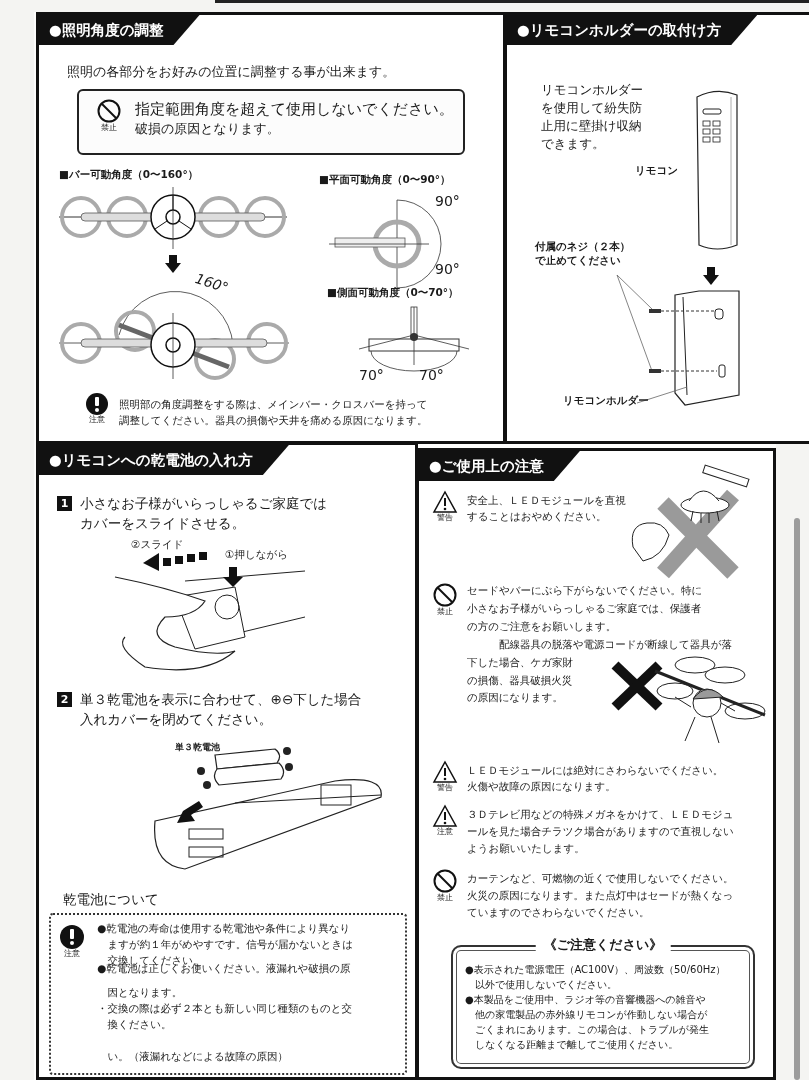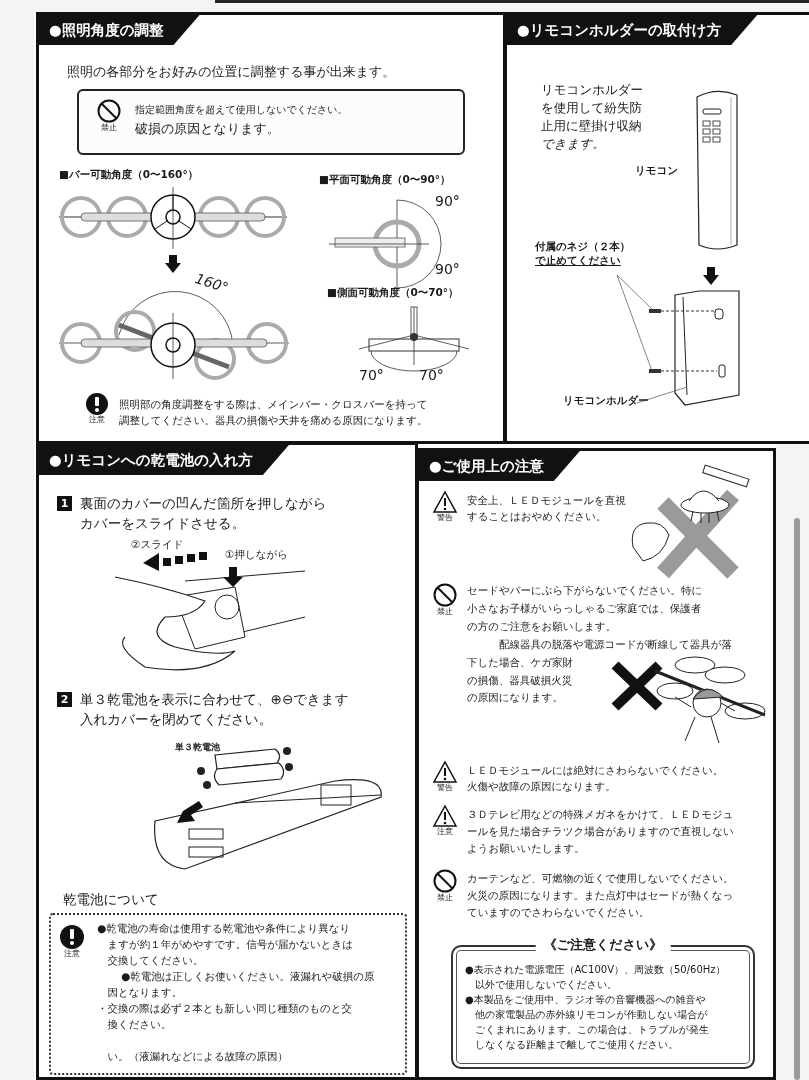--- a/index.html
+++ b/index.html
@@ -39,21 +39,21 @@
   <div class="txt" style="left:28px;top:48px;font-size:13px;">照明の各部分をお好みの位置に調整する事が出来ます。</div>
 
   <div class="warnbox" style="left:38px;top:74px;width:384px;height:62px;">
     <div class="iconbox" style="left:16px;top:8px;width:28px;">
       <svg width="24" height="24" style="position:relative;display:block;margin:0 auto;">
           <circle cx="12" cy="12" r="10.5" fill="none" stroke="#111" stroke-width="2"></circle>
           <line x1="5" y1="5" x2="19" y2="19" stroke="#111" stroke-width="2"></line>
         </svg>
       <span class="lbl">禁止</span>
     </div>
-    <div class="txt" style="left:56px;top:10px;font-size:10px;">指定範囲角度を超えて使用しないでください。</div>
+    <div class="txt" style="left:56px;top:10px;font-size:15px;">指定範囲角度を超えて使用しないでください。</div>
     <div class="txt" style="left:56px;top:29px;font-size:13px;">破損の原因となります。</div>
   </div>
 
   <div class="txt sm b" style="left:20px;top:152px;">■バー可動角度（0〜160°）</div>
   <div class="txt sm b" style="left:280px;top:157px;">■平面可動角度（0〜90°）</div>
 
   <svg width="240" height="60" style="left:20px;top:176px;">
     <line x1="0" y1="26" x2="228" y2="26" stroke="#333" stroke-width="1"></line>
     <g fill="none" stroke="#aaa" stroke-width="4">
       <circle cx="22" cy="26" r="19"></circle>
@@ -124,38 +124,38 @@
   </div>
   <div class="txt sm" style="left:80px;top:382px;">照明部の角度調整をする際は、メインバー・クロスバーを持って</div>
   <div class="txt sm" style="left:80px;top:398px;text-align:center;">調整してください。器具の損傷や天井を痛める原因になります。</div>
 </div>
 
 <div class="sec" style="left:504px;top:12px;width:320px;height:432px;border-top-right-radius:10px;">
   <div class="sec-title">●リモコンホルダーの取付け方</div>
   <div class="txt" style="left:34px;top:66px;">リモコンホルダー</div>
   <div class="txt" style="left:34px;top:84px;">を使用して紛失防</div>
   <div class="txt" style="left:34px;top:102px;">止用に壁掛け収納</div>
-  <div class="txt" style="left:34px;top:120px;font-style:italic;">できます。</div>
+  <div class="txt" style="left:34px;top:120px;">できます。</div>
 
   <svg width="50" height="170" style="left:186px;top:72px;">
     <path d="M 4 10 Q 24 0 44 8 L 44 158 Q 24 166 6 158 Z" fill="#fff" stroke="#222" stroke-width="1.2"></path>
     <line x1="38" y1="10" x2="38" y2="158" stroke="#999" stroke-width="0.8"></line>
     <rect x="10" y="22" width="18" height="5" rx="2" fill="none" stroke="#222"></rect>
     <g fill="none" stroke="#222" stroke-width="0.8">
       <rect x="10" y="34" width="7" height="5"></rect>
         <rect x="20" y="34" width="7" height="5"></rect>
       <rect x="10" y="42" width="7" height="5"></rect>
         <rect x="20" y="42" width="7" height="5"></rect>
       <rect x="10" y="50" width="7" height="5"></rect>
         <rect x="20" y="50" width="7" height="5"></rect>
     </g>
   </svg>
   <div class="txt sm b" style="left:128px;top:148px;">リモコン</div>
   <div class="txt sm b" style="left:28px;top:224px;">付属のネジ（２本）</div>
-  <div class="txt sm b" style="left:28px;top:238px;text-decoration:underline;">で止めてください</div>
+  <div class="txt sm b" style="left:28px;top:238px;">で止めてください</div>
 
   <svg width="16" height="18" style="left:196px;top:252px;">
     <rect x="4" y="0" width="8" height="8" fill="#111"></rect>
       <polygon points="0,8 16,8 8,18" fill="#111"></polygon>
   </svg>
   <svg width="140" height="150" style="left:100px;top:260px;">
     <line x1="10" y1="0" x2="45" y2="34" stroke="#666" stroke-width="0.8"></line>
     <line x1="10" y1="0" x2="45" y2="96" stroke="#666" stroke-width="0.8"></line>
     <path d="M 68 20 L 92 16 L 132 16 L 132 120 L 78 130 L 68 118 Z" fill="#fff" stroke="#222" stroke-width="1.2"></path>
     <line x1="76" y1="22" x2="80" y2="120" stroke="#222"></line>
@@ -167,21 +167,21 @@
     <line x1="54" y1="96" x2="110" y2="96" stroke="#333" stroke-dasharray="3,2"></line>
     <line x1="30" y1="128" x2="80" y2="112" stroke="#666" stroke-width="0.8"></line>
   </svg>
   <div class="txt sm b" style="left:56px;top:378px;">リモコンホルダー</div>
 </div>
 
 <div class="sec" style="left:36px;top:442px;width:382px;height:638px;">
   <div class="sec-title">●リモコンへの乾電池の入れ方</div>
 
   <div class="txt" style="left:18px;top:50px;font-size:13.5px;">
-    <span class="stepnum">1</span><span>裏面のカバーの凹んだ箇所を押しながら</span>
+    <span class="stepnum">1</span><span>小さなお子様がいらっしゃるご家庭では</span>
   </div>
   <div class="txt" style="left:41px;top:70px;font-size:13.5px;">カバーをスライドさせる。</div>
   <div class="txt sm" style="left:92px;top:92px;">②スライド</div>
   <div class="txt sm" style="left:186px;top:102px;">①押しながら</div>
   <svg width="70" height="22" style="left:104px;top:104px;">
     <polygon points="0,14 16,4 16,22" fill="#111"></polygon>
     <rect x="20" y="9" width="8" height="8" fill="#111"></rect>
       <rect x="32" y="7" width="8" height="8" fill="#111"></rect>
       <rect x="44" y="5" width="8" height="8" fill="#111"></rect>
       <rect x="56" y="3" width="8" height="8" fill="#111"></rect>
@@ -190,21 +190,21 @@
     <line x1="80" y1="14" x2="200" y2="4" stroke="#222"></line>
     <line x1="100" y1="74" x2="200" y2="50" stroke="#222"></line>
     <path d="M 70 30 L 130 20 L 140 70 L 90 82 Z" fill="#fff" stroke="#222"></path>
     <rect x="124" y="0" width="8" height="10" fill="#111"></rect>
       <polygon points="118,10 138,10 128,20" fill="#111"></polygon>
     <circle cx="122" cy="40" r="12" fill="none" stroke="#222"></circle>
     <path d="M 10 10 Q 60 20 100 34 Q 90 50 60 50 Q 40 70 70 80 Q 110 90 130 84 Q 100 110 40 100 Q 10 80 20 70" fill="#fff" stroke="#222" stroke-width="1.2"></path>
   </svg>
 
   <div class="txt" style="left:18px;top:246px;font-size:13.5px;">
-    <span class="stepnum">2</span><span>単３乾電池を表示に合わせて、⊕⊖できます</span>
+    <span class="stepnum">2</span><span>単３乾電池を表示に合わせて、⊕⊖下した場合</span>
   </div>
   <div class="txt" style="left:41px;top:266px;font-size:13.5px;">入れカバーを閉めてください。</div>
   <div class="txt xs b" style="left:136px;top:294px;">単３乾電池</div>
   <svg width="250" height="130" style="left:106px;top:300px;">
     <g fill="#fff" stroke="#222" stroke-width="1.2">
       <path d="M 70 10 L 130 4 Q 138 10 132 18 L 72 24 Z"></path>
       <path d="M 72 24 L 134 18 Q 142 26 136 34 L 74 40 Q 66 32 72 24 Z"></path>
     </g>
     <circle cx="142" cy="6" r="4" fill="#222"></circle>
       <circle cx="144" cy="22" r="4" fill="#222"></circle>
@@ -224,21 +224,21 @@
       <svg width="24" height="24" style="position:relative;display:block;margin:0 auto;">
           <circle cx="12" cy="12" r="12" fill="#111"></circle>
           <rect x="10" y="4" width="4" height="10" rx="1" fill="#fff"></rect>
           <circle cx="12" cy="18" r="2" fill="#fff"></circle>
         </svg>
       <span class="lbl">注意</span>
     </div>
     <div class="txt sm" style="left:46px;top:6px;">●乾電池の寿命は使用する乾電池や条件により異なり</div>
     <div class="txt sm" style="left:46px;top:22px;">　ますが約１年がめやすです。信号が届かないときは</div>
     <div class="txt sm" style="left:46px;top:38px;">　交換してください。</div>
-    <div class="txt sm" style="left:46px;top:54px;margin-left:24px;">●乾電池は正しくお使いください。液漏れや破損の原</div>
+    <div class="txt sm" style="left:46px;top:46px;">●乾電池は正しくお使いください。液漏れや破損の原</div>
     <div class="txt sm" style="left:46px;top:70px;">　因となります。</div>
     <div class="txt sm" style="left:46px;top:86px;">・交換の際は必ず２本とも新しい同じ種類のものと交</div>
     <div class="txt sm" style="left:46px;top:102px;">　換ください。</div>
     <div class="txt sm" style="left:46px;top:134px;">　い。（液漏れなどによる故障の原因）</div>
   </div>
 </div>
 
 <div class="sec" style="left:416px;top:448px;width:360px;height:632px;">
   <div class="sec-title">●ご使用上の注意</div>
 

